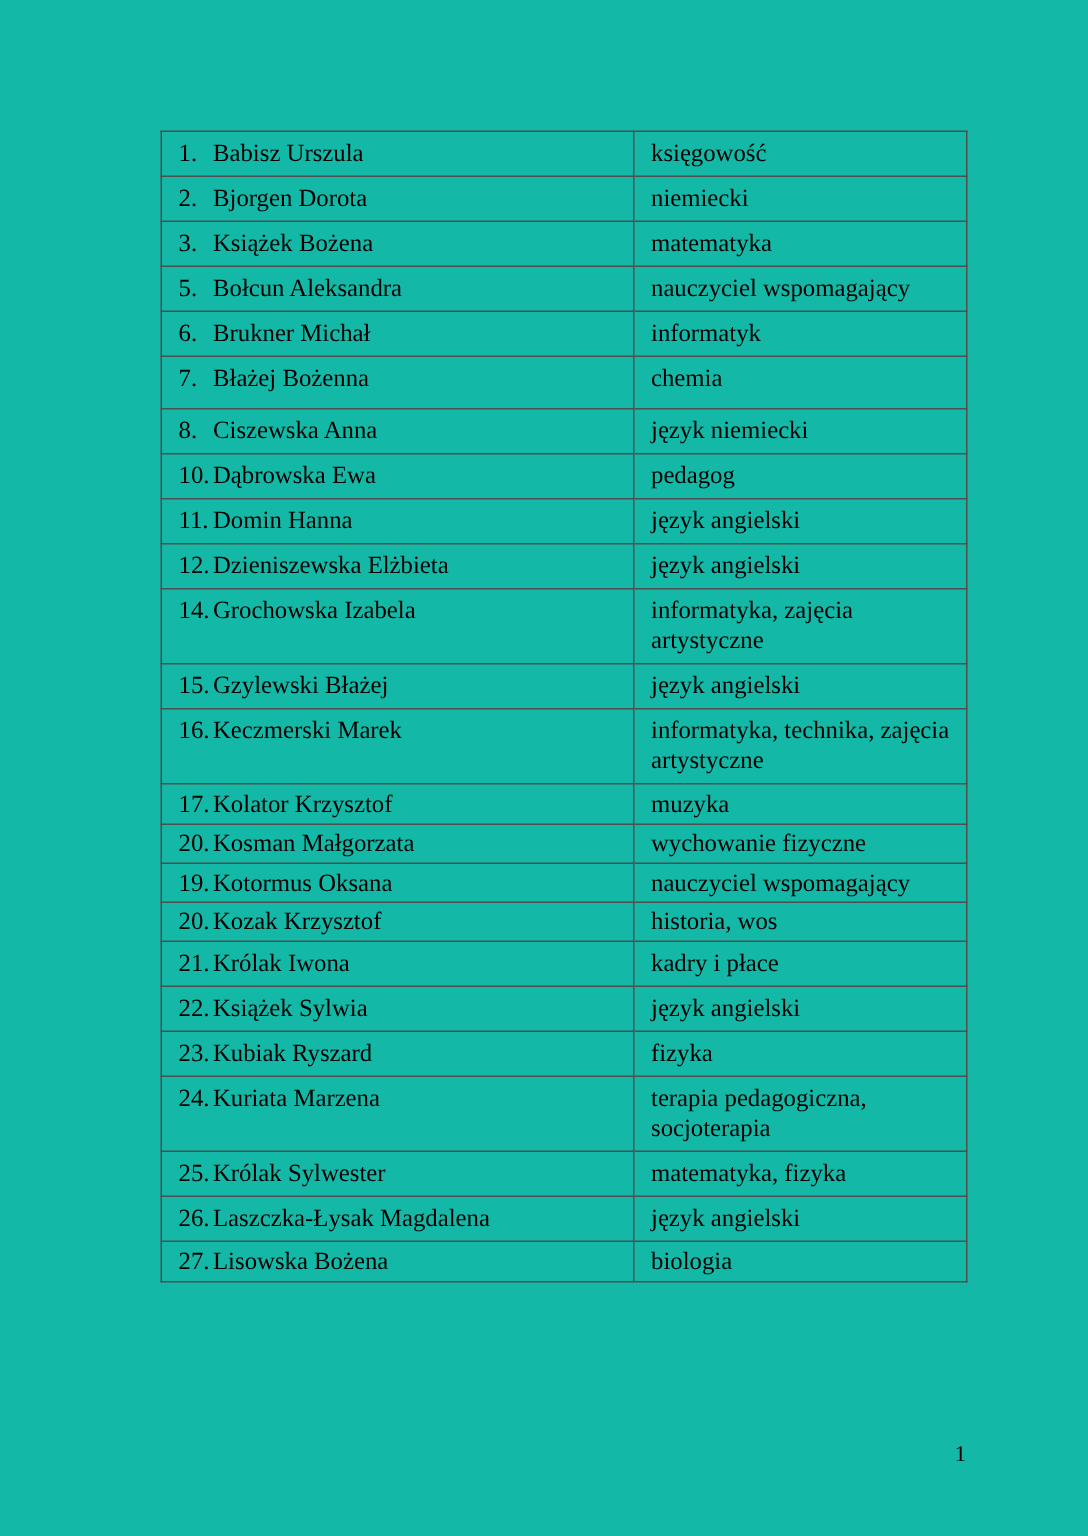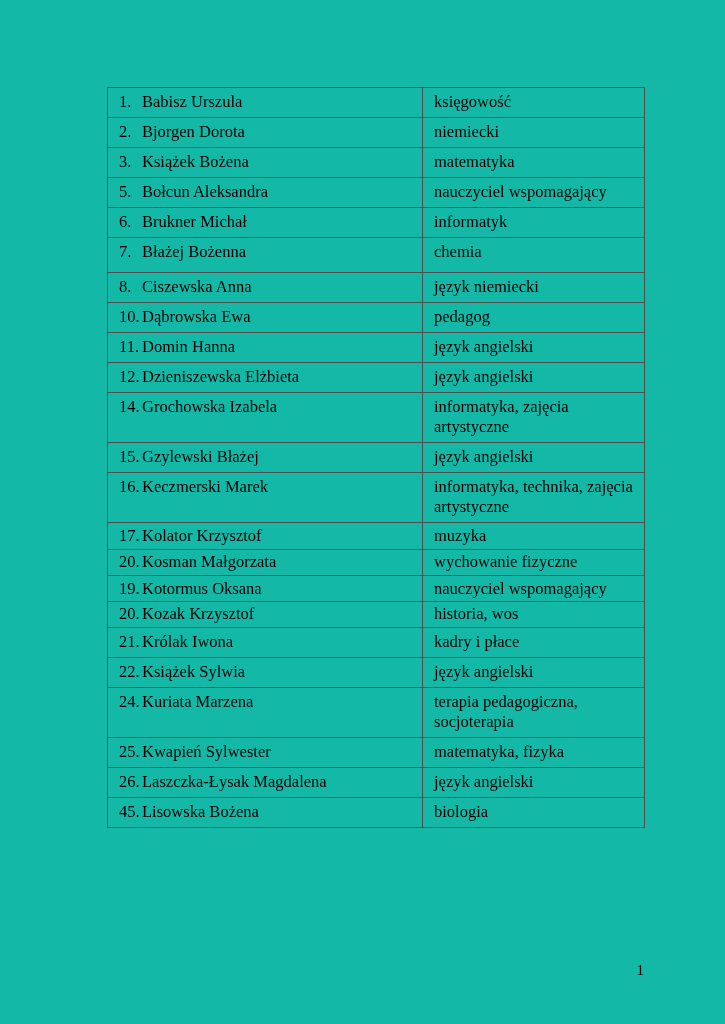--- a/index.html
+++ b/index.html
@@ -143,33 +143,37 @@
         </tr>
         <tr>
           <td><span class="row-num">21.</span><span>Królak Iwona</span></td>
           <td>kadry i płace</td>
         </tr>
         <tr>
           <td><span class="row-num">22.</span><span>Książek Sylwia</span></td>
           <td>język angielski</td>
         </tr>
         <tr>
+          <td><span class="row-num">23.</span><span>Kubiak Ryszard</span></td>
+          <td>fizyka</td>
+        </tr>
+        <tr>
           <td><span class="row-num">24.</span><span>Kuriata Marzena</span></td>
           <td>terapia pedagogiczna, socjoterapia</td>
         </tr>
         <tr>
-          <td><span class="row-num">25.</span><span>Kwapień Sylwester</span></td>
+          <td><span class="row-num">25.</span><span>Królak Sylwester</span></td>
           <td>matematyka, fizyka</td>
         </tr>
         <tr>
           <td><span class="row-num">26.</span><span>Laszczka-Łysak Magdalena</span></td>
           <td>język angielski</td>
         </tr>
         <tr>
-          <td><span class="row-num">45.</span><span>Lisowska Bożena</span></td>
+          <td><span class="row-num">27.</span><span>Lisowska Bożena</span></td>
           <td>biologia</td>
         </tr>
       </tbody>
   </table>
 
   <div class="page-number">1</div>
 
 </div>
 
 </body></html>

